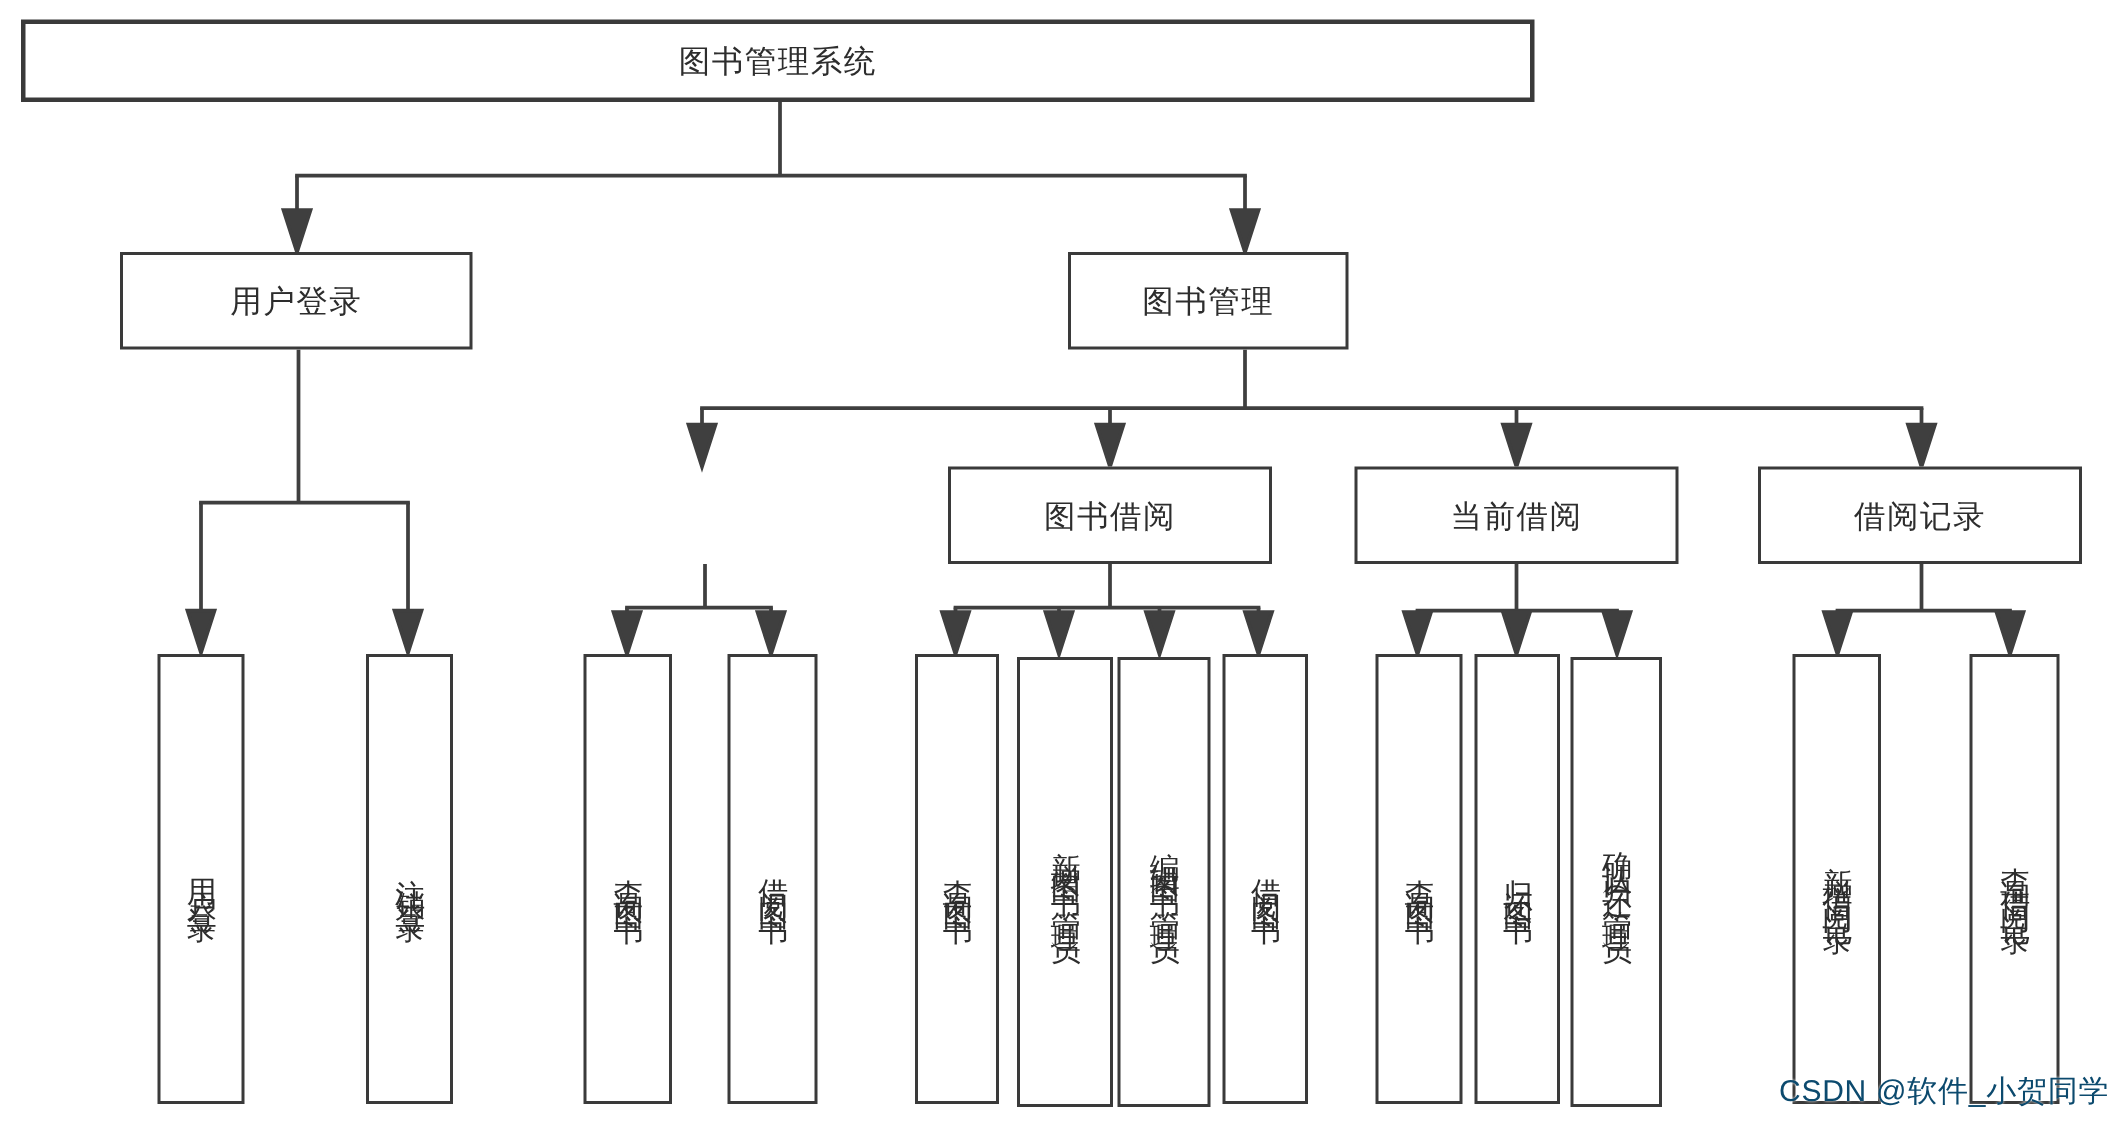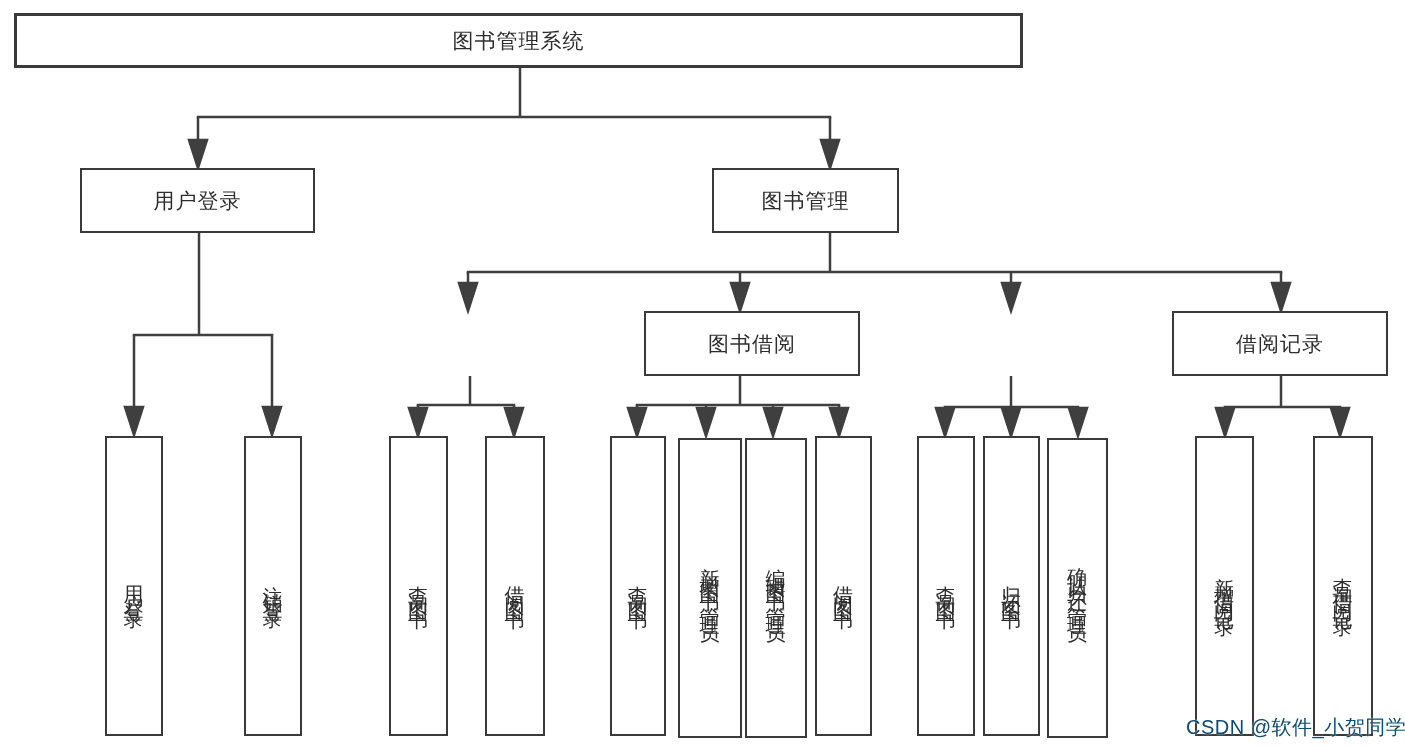--- a/index.html
+++ b/index.html
@@ -106,21 +106,22 @@
       <line x1="1340" y1="407" x2="1340" y2="414"></line>
         <polygon points="1331,408 1349,408 1340,436"></polygon>
     </g>
   </svg>
 
   <div class="node root" style="left:14px;top:13px;width:1009px;height:55px;">图书管理系统</div>
 
   <div class="node" style="left:80px;top:168px;width:235px;height:65px;">用户登录</div>
   <div class="node" style="left:712px;top:168px;width:187px;height:65px;">图书管理</div>
 
-  <div class="node" style="left:632px;top:311px;width:216px;height:65px;margin-left:12px;">图书借阅</div>
+  <div class="node" style="left:632px;top:311px;width:216px;height:65px;">图书借阅</div>
+  <div class="node" style="left:903px;top:311px;width:216px;height:65px;">当前借阅</div>
   <div class="node" style="left:1172px;top:311px;width:216px;height:65px;">借阅记录</div>
 
   <div class="node leaf" style="left:105px;top:436px;width:58px;height:300px;">用户登录</div>
   <div class="node leaf" style="left:244px;top:436px;width:58px;height:300px;">注销登录</div>
 
   <div class="node leaf" style="left:389px;top:436px;width:59px;height:300px;">查询图书</div>
   <div class="node leaf" style="left:485px;top:436px;width:60px;height:300px;">借阅图书</div>
 
   <div class="node leaf" style="left:610px;top:436px;width:56px;height:300px;">查询图书</div>
   <div class="node leaf" style="left:678px;top:438px;width:64px;height:300px;">新增图书（管理员）</div>

